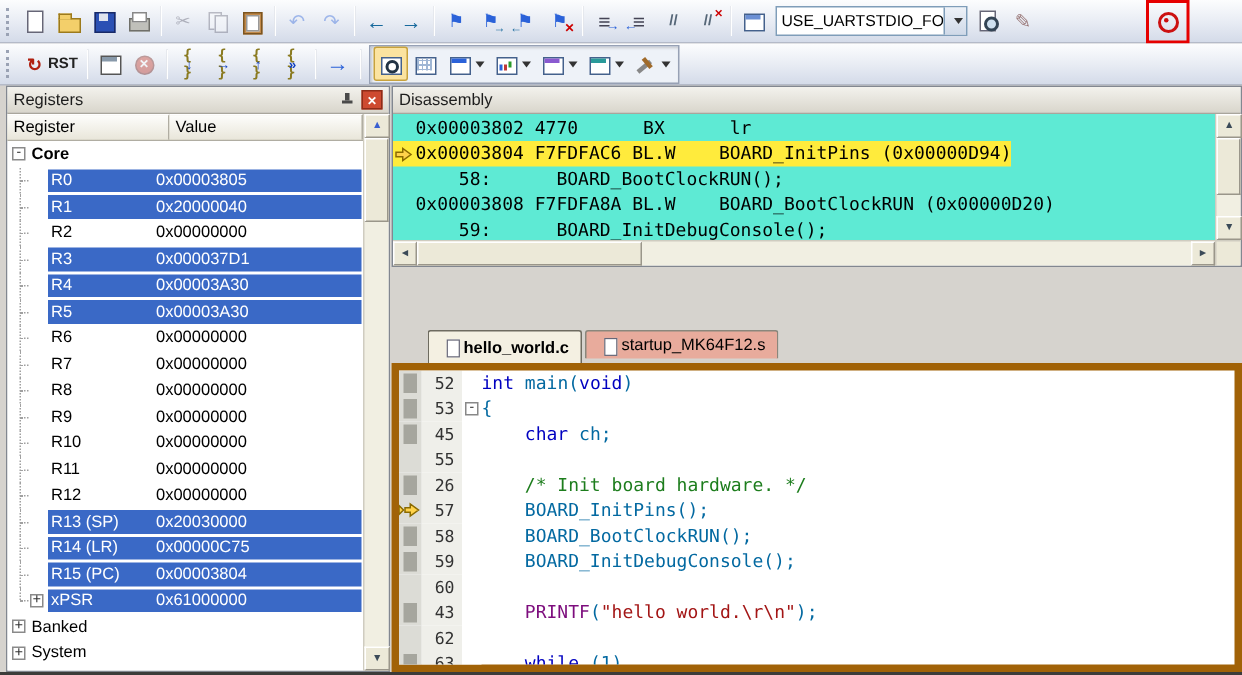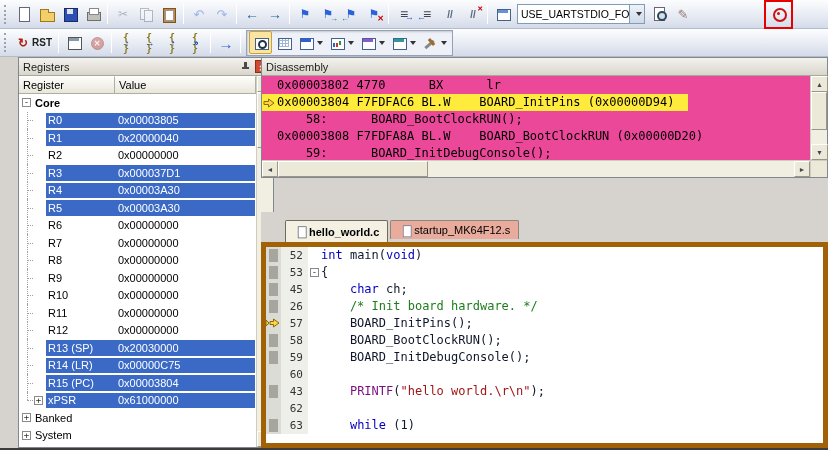--- a/index.html
+++ b/index.html
@@ -4,21 +4,21 @@
 <style>
 *{box-sizing:border-box;margin:0;padding:0}
 html,body{width:828px;height:450px;overflow:hidden}
 body{font-family:"Liberation Sans",sans-serif;font-size:11px;color:#000;background:#d6d3ce;position:relative}
 #app{width:828px;height:450px;position:relative;border-bottom:2px solid #3c3c3a}
 
 
 .toolbar{display:flex;align-items:center;height:29px;background:linear-gradient(#fcfdfe,#e7ebf3 55%,#d4dbe9);border-bottom:1px solid #b4bac8;padding:1px 2px;position:relative}
 #tb2{height:28px}
 .grip{width:4px;height:19px;border-left:2px dotted #9aa2b4;margin:0 4px 0 2px}
-.tb-btn{display:inline-flex;align-items:center;justify-content:flex-end;min-width:23px;height:23px;padding:0 2px;border:1px solid transparent;border-radius:2px}
+.tb-btn{display:inline-flex;align-items:center;justify-content:space-between;min-width:23px;height:23px;padding:0 2px;border:1px solid transparent;border-radius:2px}
 .tb-btn.disabled{opacity:.4}
 .tb-btn.pressed{background:#fbe3a0;border:1px solid #c8a23c}
 .tb-sep{width:1px;height:20px;background:#a8b0c0;border-right:1px solid #fff;margin:0 3px}
 .tb-label{font-size:10px;font-weight:bold;color:#222;margin-left:1px}
 .caret{width:0;height:0;border-left:3px solid transparent;border-right:3px solid transparent;border-top:4px solid #333;margin-left:3px}
 .tb-combo{display:inline-flex;align-items:center;height:20px;width:128px;background:#fff;border:1px solid #7f9db9;margin:0 3px}
 .tb-combo-text{flex:1;padding:0 3px;font-size:10.5px;white-space:nowrap;overflow:hidden}
 .tb-combo-btn{width:15px;height:100%;background:linear-gradient(#eef2f8,#cfd9e8);border-left:1px solid #7f9db9;display:flex;align-items:center;justify-content:center}
 .tb-group{display:inline-flex;align-items:center;border:1px solid #97a1b5;background:#eef2f8;box-shadow:inset 1px 1px 2px rgba(0,0,0,.18);padding:0 2px;margin:0 2px;height:26px}
 .red-box{display:inline-flex;border:2px solid var(--annotation,#e60000);padding:1px;margin-left:70px}
@@ -87,24 +87,24 @@
 .panel-title{height:18px;background:linear-gradient(#f3f2ed,#d9d6cc);border-bottom:1px solid #a9a69c;display:flex;align-items:center;padding:0 4px;font-size:11px;color:#1d1d1d}
 .panel-title .spacer{flex:1}
 .title-pin{width:14px;height:14px;display:inline-flex;align-items:center;justify-content:center}
 .ic-pin{position:relative;width:9px;height:12px;display:inline-block}
 .ic-pin::before{content:"";position:absolute;left:3px;top:1px;width:3px;height:5px;background:#4a4a4a}
 .ic-pin::after{content:"";position:absolute;left:1px;top:6px;width:7px;height:2px;background:#4a4a4a;box-shadow:3px 3px 0 -2px #4a4a4a}
 .title-close{width:14px;height:13px;background:#ce4a30;border:1px solid #8e2c18;display:inline-flex;align-items:center;justify-content:center;margin-left:3px}
 .title-close .x::before{content:"✕";color:#fff;font-size:8px;font-weight:bold}
 
 
-#registers{position:absolute;left:18px;top:0;width:256px;bottom:0}
+#registers{position:absolute;left:4px;top:0;width:256px;bottom:0}
 .tbl-head{display:flex;height:18px;padding-right:17px;border-bottom:1px solid #b0ada2;background:#ece9d8}
 .th{background:linear-gradient(#fdfdfb,#e9e6da);border-right:1px solid #b0ada2;border-top:1px solid #fff;padding:2px 4px;font-size:11px}
-.th.c1{width:96px}.th.c2{flex:1}
+.th.c1{width:108px}.th.c2{flex:1}
 #reg-body{position:absolute;top:36px;left:0;right:17px;bottom:0;overflow:hidden;background:#fff}
 .reg-row{position:relative;height:17.5px;font-size:11px}
 .reg-row .gname{position:absolute;left:16px;top:50%;transform:translateY(-50%)}
 .reg-row.bold .gname{font-weight:bold}
 .exp{position:absolute;left:3px;top:4px;width:9px;height:9px;border:1px solid #8a8a8a;background:#fff;font:9px/7px "DejaVu Sans Mono",monospace;text-align:center;color:#333}
 .exp.exp2{left:15px}
 .reg-row.child::before{content:"";position:absolute;left:8px;top:0;bottom:0;border-left:1px dotted #a0a0a0}
 .reg-row.child::after{content:"";position:absolute;left:8px;width:6px;top:50%;border-top:1px dotted #a0a0a0}
 .reg-row.child.last::before{bottom:50%}
 .band{position:absolute;left:27px;right:1px;top:1px;bottom:1px;display:flex;align-items:center}
@@ -122,23 +122,23 @@
 #reg-scroll .sb-btn.up::before{color:#3a5fd0}
 .sb-thumb{flex:0 0 auto;background:#ece9d8;border:1px solid;border-color:#fff #9a968a #9a968a #fff}
 .vscroll .sb-thumb{height:56px;width:100%}
 .hscroll .sb-thumb{width:150px;height:100%}
 .sb-track{flex:1}
 #reg-scroll{top:18px;right:0;bottom:0}
 
 
 #right{position:absolute;left:261px;top:0;right:0;bottom:0}
 #disasm{position:absolute;left:0;top:0;right:0;height:121px}
-#disasm-body{position:absolute;top:18px;left:0;right:17px;bottom:17px;overflow:hidden;background:#ec4899;font:12px/17px "DejaVu Sans Mono",monospace;padding-top:1px}
+#disasm-body{position:absolute;top:18px;left:0;right:17px;bottom:17px;overflow:hidden;background:#5eead4;font:12px/17px "DejaVu Sans Mono",monospace;padding-top:1px}
 .dline{white-space:pre;height:17px;position:relative;padding-left:15px}
-.dline.cur{background:var(--curline,#ffeb3c);width:fit-content;padding-right:14px}
+.dline.cur{background:var(--curline,#ffeb3c);width:fit-content;}
 .dl-arrow{position:absolute;left:1px;top:3px;line-height:0}
 #disasm-vscroll{top:18px;right:0;bottom:17px}
 #disasm-vscroll .sb-thumb{height:38px}
 #disasm-hscroll{left:0;bottom:0;right:17px}
 #disasm-corner{position:absolute;right:0;bottom:0;width:17px;height:17px;background:#ece9d8;border-left:1px solid #cfccc0;border-top:1px solid #cfccc0}
 #splitter{position:absolute;left:0;right:0;top:155px;height:8px;background:#d6d3ce}
 
 
 #editor{position:absolute;left:0;top:163px;right:0;bottom:0;background:#d6d3ce}
 #tabbar{height:22px;display:flex;align-items:flex-start;padding-left:24px}
@@ -148,21 +148,21 @@
 .tab.tint-salmon{background:var(--tab-salmon,#e8ab9c)}
 #ed-area{position:absolute;left:0;top:22px;right:0;bottom:0;background:#fff;border:5px solid #a16207;overflow:hidden}
 .eline{display:flex;height:17px;font:12px/17px "DejaVu Sans Mono",monospace}
 .ed-margin{flex:0 0 15px;background:#dcdcd6;position:relative}
 .mark{position:absolute;left:3px;top:2px;width:9px;height:13px;background:#a6a69e}
 .ed-arrow{position:absolute;left:0;top:2px;line-height:0;z-index:2}
 .lnum{flex:0 0 27px;background:#efefea;color:#333;text-align:right;padding-right:5px;font-size:11px;line-height:17px}
 .fold{flex:0 0 13px;background:#fff;position:relative}
 .foldbox{position:absolute;left:2px;top:4px;width:9px;height:9px;border:1px solid #888;background:#fff;font:9px/7px "DejaVu Sans Mono",monospace;text-align:center;color:#333}
 .code{white-space:pre;flex:1}
-.kw{color:var(--kw,#0000c0)}.cm{color:var(--cm,#1d7d1d)}.st{color:var(--st,#a31515)}.mc{color:var(--mc,#7d0d7d)}.pl{color:#0f172a}
+.kw{color:var(--kw,#0000c0)}.cm{color:var(--cm,#1d7d1d)}.st{color:var(--st,#a31515)}.mc{color:var(--mc,#7d0d7d)}.pl{color:#0369a1}
 </style>
 </head>
 <body>
 
 <div id="app">
   <div id="tb1" class="toolbar">
       <span class="grip"></span>
       <span class="tb-btn">
         <span class="ic ic-page"></span>
       </span>
@@ -512,20 +512,26 @@
               </div>
               <div class="eline">
                 <span class="ed-margin">
                   <span class="mark"></span>
                 </span>
                 <span class="lnum">45</span>
                 <span class="fold"></span>
                 <span class="code"><span class="pl">    </span><span class="kw">char</span><span class="pl"> ch;</span></span>
               </div>
               <div class="eline">
+                <span class="ed-margin"></span>
+                <span class="lnum">55</span>
+                <span class="fold"></span>
+                <span class="code"></span>
+              </div>
+              <div class="eline">
                 <span class="ed-margin">
                   <span class="mark"></span>
                 </span>
                 <span class="lnum">26</span>
                 <span class="fold"></span>
                 <span class="code"><span class="cm">    /* Init board hardware. */</span></span>
               </div>
               <div class="eline">
                 <span class="ed-margin">
                   <span class="ed-arrow"><svg width="14" height="12" viewBox="0 0 14 12">

